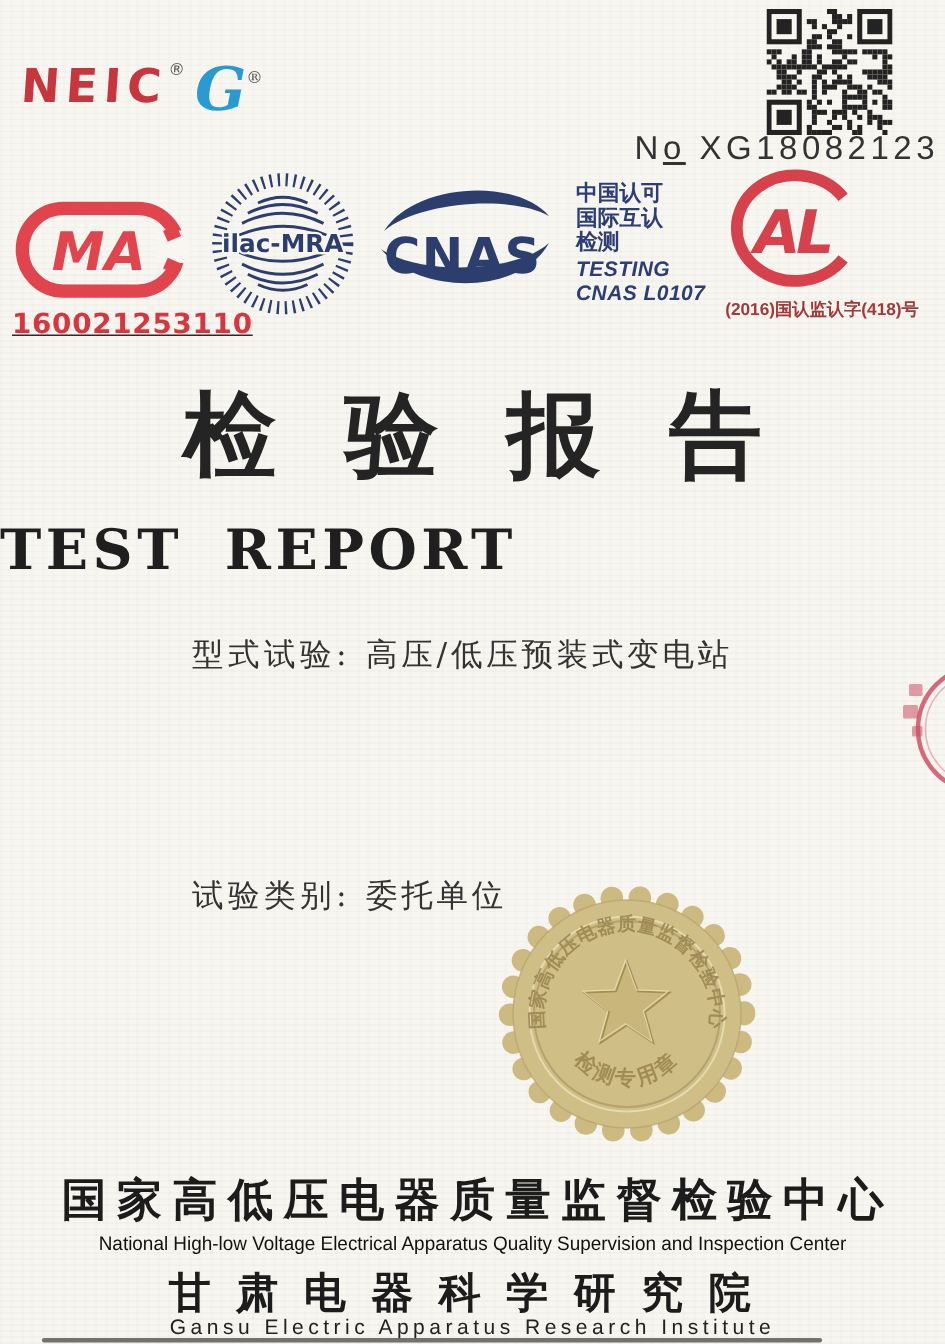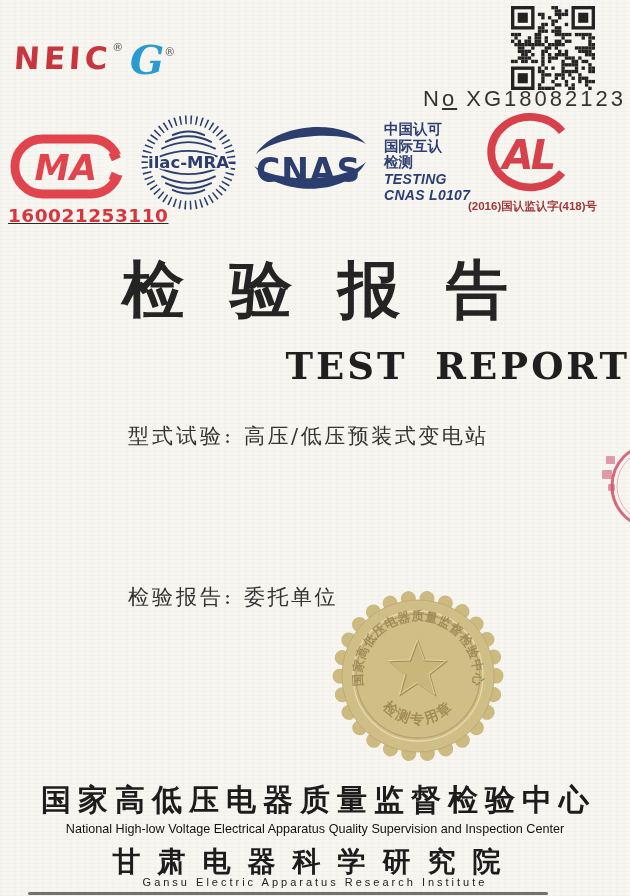--- a/index.html
+++ b/index.html
@@ -25,45 +25,45 @@
   .report-no .uo{text-decoration:underline;}
   
   .cma{left:8px;top:134px;width:118px;text-decoration:underline;}
   .cma-num{margin-top:2px;text-align:center;color:#d8353f;font-weight:800;
            font-size:18.5px;letter-spacing:0.5px;font-family:"DejaVu Sans",sans-serif;}
   .ilac{left:140px;top:114px;width:97px;height:97px;}
   .cnas-logo{left:252px;top:118px;width:116px;height:82px;}
   .cnas-side{left:384px;top:121px;line-height:16.5px;font-size:14.5px;color:#2c3e74;font-weight:700;}
   .cnas-side .en{font-size:14px;letter-spacing:0.3px;font-style:italic;}
   .cal{left:486px;top:112px;width:88px;height:86px;}
-  .cal-cert{left:468px;top:199px;width:160px;font-size:11.5px;
+  .cal-cert{left:468px;top:199px;width:160px;text-align:center;font-size:11.5px;
             font-weight:700;color:#a03a3a;letter-spacing:0;}
   
   .title-zh{left:0;top:248px;width:100%;text-align:center;font-size:62px;font-weight:700;
             letter-spacing:46px;padding-left:46px;box-sizing:border-box;color:#242424;}
-  .title-en{left:0;top:344px;width:100%;text-align:right;font-size:37px;font-weight:700;
+  .title-en{left:0;top:344px;width:100%;text-align:left;font-size:37px;font-weight:700;
             font-family:"DejaVu Serif","Liberation Serif",serif;letter-spacing:3px;word-spacing:12px;color:#1f1f1f;}
   
   .field{left:128px;width:430px;font-family:"DejaVu Serif","Liberation Serif",serif;
          font-size:21px;color:#333;white-space:nowrap;}
   .field .lbl{letter-spacing:3px;}
   .field .val{margin-left:10px;letter-spacing:2.5px;}
   .f1{top:422px;} .f2{top:474px;} .f3{top:527px;} .f4{top:583px;}
   
   .seal{left:303px;top:563px;width:230px;height:230px;opacity:0.96;}
   
   .stamp{right:0;top:438px;width:36px;height:104px;}
   
   .foot1{left:0;top:780px;width:100%;text-align:center;font-size:30px;font-weight:600;
          letter-spacing:7px;padding-left:7px;box-sizing:border-box;color:#1c1c1c;}
   .foot2{left:0;top:821px;width:100%;text-align:center;font-size:13px;color:#111;
          transform:scaleX(0.97);}
   .foot3{left:0;top:843px;width:100%;text-align:center;font-size:28px;font-weight:600;
          letter-spacing:17px;box-sizing:border-box;color:#1c1c1c;}
-  .foot4{left:0;top:876px;width:100%;text-align:center;font-size:11px;color:#222;letter-spacing:3px;}
+  .foot4{left:0;top:876px;width:100%;text-align:center;font-size:14px;color:#222;letter-spacing:3px;}
   .scanline{left:28px;top:892px;width:520px;height:2.5px;background:#3a3a3a;opacity:0.7;border-radius:2px;}
 </style>
 </head>
 <body>
 
 <div class="page">
 
   <div class="abs neic"><span>NEIC</span><span class="reg">®</span></div>
   <div class="abs gmark"><span>G</span><span class="reg">®</span></div>
 
@@ -328,21 +328,21 @@
   <svg class="abs cal" viewBox="0 0 90 86">
     <path d="M77.8,61 A40,36 0 1 1 77.8,19" fill="none" stroke="#d7414b" stroke-width="8"></path>
     <text x="17" y="57" font-size="41" font-weight="800" font-style="italic" fill="#d7414b" letter-spacing="-3" font-family="DejaVu Sans, sans-serif">AL</text>
   </svg>
   <div class="abs cal-cert">(2016)国认监认字(418)号</div>
 
   <div class="abs title-zh">检验报告</div>
   <div class="abs title-en">TEST REPORT</div>
 
   <div class="abs field f1"><span class="lbl">型式试验:</span><span class="val">高压/低压预装式变电站</span></div>
-  <div class="abs field f4"><span class="lbl">检验报告:</span><span class="val">委托单位</span></div>
+  <div class="abs field f4"><span class="lbl">试验类别:</span><span class="val">委托单位</span></div>
 
   <svg class="seal abs" viewBox="0 0 230 230">
     <circle cx="115" cy="113" r="78" fill="none" stroke="#cbb87d" stroke-width="15" stroke-linecap="round" stroke-dasharray="0.1 18.7"></circle>
     <circle cx="115" cy="113" r="76" fill="#cebc82"></circle>
     <circle cx="115" cy="113" r="76" fill="none" stroke="#b5a06a" stroke-width="1" opacity="0.7"></circle>
     <circle cx="115" cy="113" r="65" fill="none" stroke="#e6d9ae" stroke-width="1.3"></circle>
     <circle cx="115" cy="113" r="62" fill="none" stroke="#ad9760" stroke-width="1.3" opacity="0.8"></circle>
     <path d="M115,78 L122.3,97.9 L143.5,98.7 L126.9,111.9 L132.6,132.3 L115,120.5 L97.4,132.3 L103.1,111.9 L86.5,98.7 L107.7,97.9 Z" fill="#c7b476" stroke="#a18a4e" stroke-width="1.2"></path>
     <path d="M114,77 L121.3,96.9 L142.5,97.7 L125.9,110.9 L131.6,131.3 L114,119.5 L96.4,131.3 L102.1,110.9 L85.5,97.7 L106.7,96.9 Z" fill="none" stroke="#ecdfb4" stroke-width="0.8" opacity="0.8"></path>
     <defs>

